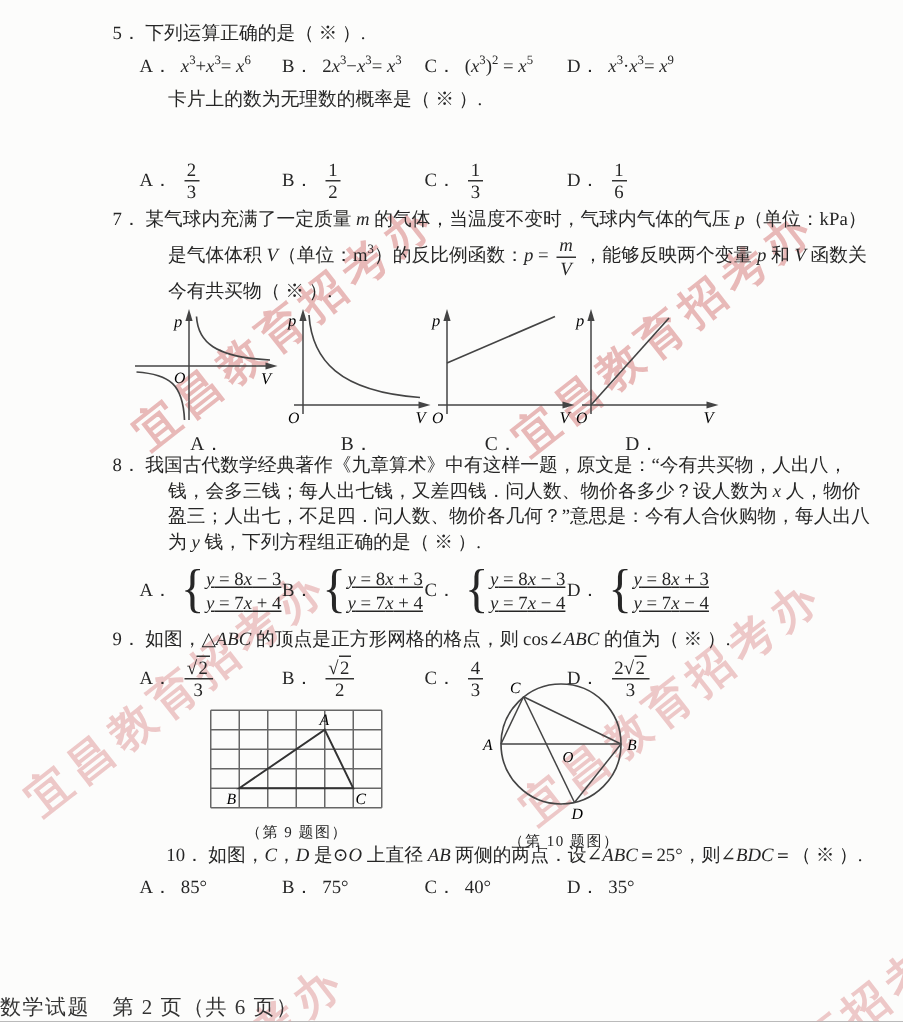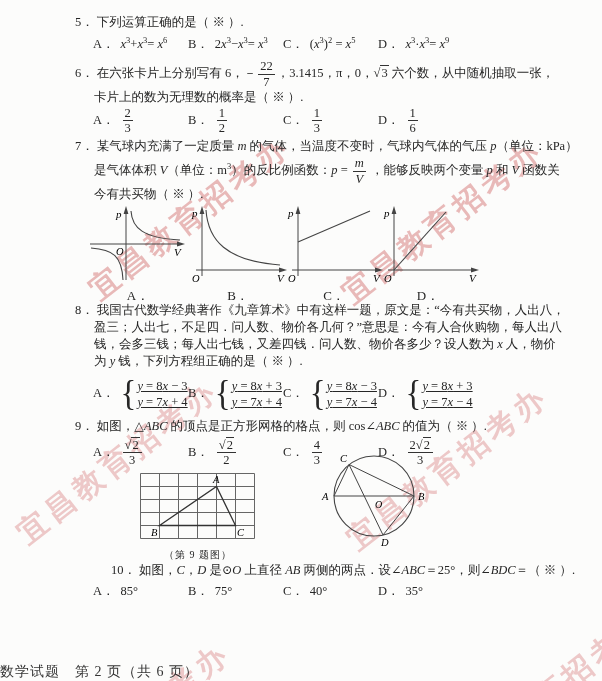--- a/index.html
+++ b/index.html
@@ -2,21 +2,21 @@
 <html><head>
 <meta charset="utf-8">
 <style>
   html,body{margin:0;padding:0;background:#888;}
   .page{position:relative;width:602px;height:681px;background:#fcfcfb;overflow:hidden;
         font-family:"Liberation Serif","DejaVu Serif",serif;color:#262626;font-size:12.5px;}
   
   .question{position:absolute;left:75px;width:505px;}
   .qline{white-space:nowrap;height:17px;line-height:17px;}
   .qline.tall{height:31px;line-height:31px;}
-  .cont{margin-left:19px;}
+  .cont{margin-left:37px;}
   .qnum{margin-right:3px;}
   sup{font-size:8.5px;line-height:0;}
   i{font-style:italic;}
   
   .frac{display:inline-flex;flex-direction:column;align-items:center;vertical-align:middle;
         margin:0 2px;text-align:center;}
   .frac .num,.frac .den{line-height:1.15;padding:0 2px;display:block;}
   .frac .num{border-bottom:1px solid #333;}
   .sqrt{white-space:nowrap;}
   .sqrt-arg{border-top:1px solid #333;padding:0 1px;}
@@ -74,24 +74,20 @@
         <span>C．</span>
         <span><span>(<i>x</i><sup>3</sup>)<sup>2</sup> = <i>x</i><sup>5</sup></span></span>
       </span>
     <span class="opt">
         <span>D．</span>
         <span><span><i>x</i><sup>3</sup>·<i>x</i><sup>3</sup>= <i>x</i><sup>9</sup></span></span>
       </span>
   </div>
 
   <div class="question" style="top:58px;">
-    <div class="qline tall"><span class="qnum">6．</span><span><span>在六张卡片上分别写有 6，－</span><span class="frac">
-            <span class="num"><span>22</span></span>
-            <span class="den"><span>7</span></span>
-          </span><span>，3.1415，π，0，<span class="sqrt">√<span class="sqrt-arg">3</span></span> 六个数，从中随机抽取一张，</span></span></div>
     <div class="qline cont"><span><span>卡片上的数为无理数的概率是（ ※ ）.</span></span></div>
   </div>
   <div class="opts" style="top:106px;">
     <span class="opt">
         <span>A．</span>
         <span><span class="frac">
             <span class="num"><span>2</span></span>
             <span class="den"><span>3</span></span>
           </span></span>
       </span>
@@ -178,22 +174,22 @@
         <text class="svgi" x="2" y="13" font-size="11">p</text>
         <text class="svgi" x="2" y="78" font-size="10.5">O</text>
         <text class="svgi" x="87" y="78" font-size="11">V</text>
       </svg>
       <div class="glabel">D．</div>
     </div>
   </div>
 
   <div class="question" style="top:302px;">
     <div class="qline"><span class="qnum">8．</span><span><span>我国古代数学经典著作《九章算术》中有这样一题，原文是：“今有共买物，人出八，</span></span></div>
+    <div class="qline cont"><span><span>钱，会多三钱；每人出七钱，又差四钱．问人数、物价各多少？设人数为 <i>x</i> 人，物价</span></span></div>
     <div class="qline cont"><span><span>盈三；人出七，不足四．问人数、物价各几何？”意思是：今有人合伙购物，每人出八</span></span></div>
-    <div class="qline cont"><span><span>钱，会多三钱；每人出七钱，又差四钱．问人数、物价各多少？设人数为 <i>x</i> 人，物价</span></span></div>
     <div class="qline cont"><span><span>为 <i>y</i> 钱，下列方程组正确的是（ ※ ）.</span></span></div>
   </div>
   <div class="opts" style="top:377px;">
     <span class="opt">
         <span>A．</span>
         <span><span class="cases">
             <span class="brace">{</span>
             <span>
               <span class="case-line"><span><i>y</i> = 8<i>x</i> − 3</span></span>
               <span class="case-line"><span><i>y</i> = 7<i>x</i> + 4</span></span>
@@ -300,20 +296,21 @@
         <line x1="40" y1="12.5" x2="105" y2="44"></line>
         <line x1="40" y1="12.5" x2="74" y2="83"></line>
         <line x1="74" y1="83" x2="105" y2="44"></line>
       </g>
       <text class="svgi" x="13" y="48" font-size="10.5">A</text>
       <text class="svgi" x="109" y="48" font-size="10.5">B</text>
       <text class="svgi" x="31" y="10" font-size="10.5">C</text>
       <text class="svgi" x="72" y="94" font-size="10.5">D</text>
       <text class="svgi" x="66" y="56" font-size="10">O</text>
     </svg>
+    <div class="figcap">（第 10 题图）</div>
   </div>
 
   <div class="question" style="top:562px;left:70px;text-align:right;">
     <div class="qline"><span class="qnum">10．</span><span><span>如图，<i>C</i>，<i>D</i> 是⊙<i>O</i> 上直径 <i>AB</i> 两侧的两点．设∠<i>ABC</i>＝25°，则∠<i>BDC</i>＝（ ※ ）.</span></span></div>
   </div>
   <div class="opts" style="top:583px;">
     <span class="opt">
         <span>A．</span>
         <span><span>85°</span></span>
       </span>

